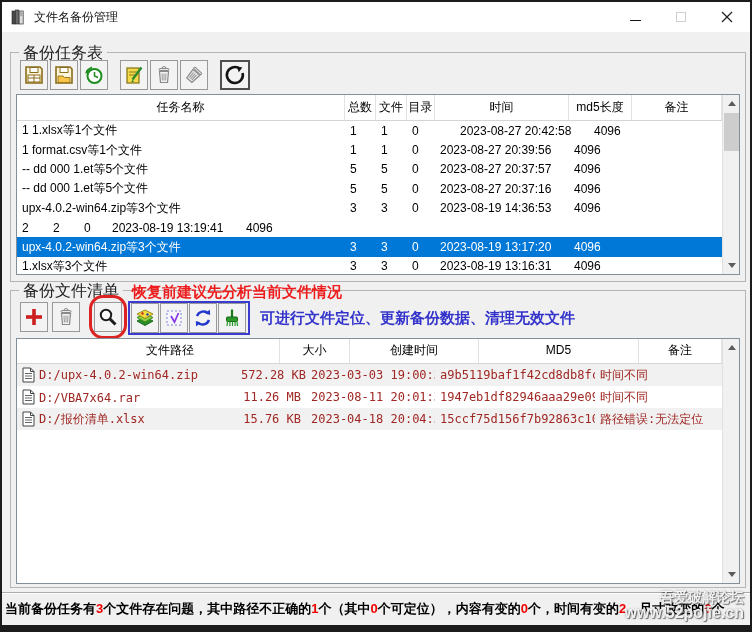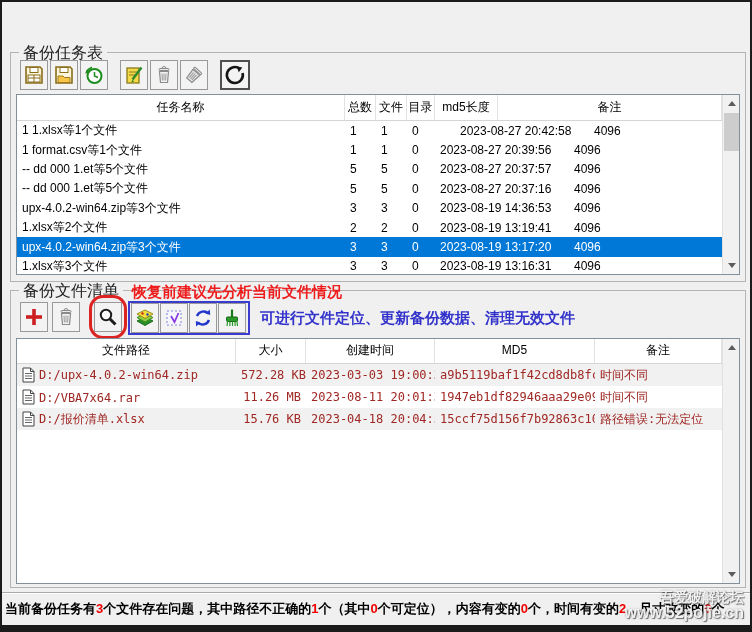--- a/index.html
+++ b/index.html
@@ -64,20 +64,44 @@
   .watermark { position:absolute; right:6px; top:588px; text-align:right; z-index:60; line-height:1.05;
                color:rgba(255,255,255,0.88); text-shadow:1px 1px 1px rgba(60,60,60,0.7), 0 0 2px rgba(90,90,90,0.5); }
   .wm1 { font-size:14px; font-weight:bold; }
   .wm2 { font-size:16px; font-weight:bold; }
 </style>
 </head>
 <body>
 
 <div class="window">
 
+  <div class="titlebar">
+    <svg class="app-icon" viewBox="0 0 18 18">
+      <rect x="2" y="3" width="3.2" height="13" fill="#4a4a4a" stroke="#222" stroke-width="0.6"></rect>
+      <rect x="5.6" y="2" width="3.2" height="14" fill="#6a6a6a" stroke="#222" stroke-width="0.6"></rect>
+      <rect x="9.2" y="3" width="4" height="13" fill="#dcdcdc" stroke="#333" stroke-width="0.7"></rect>
+      <line x1="10" y1="5" x2="12.4" y2="5" stroke="#555" stroke-width="0.7"></line>
+      <line x1="10" y1="7" x2="12.4" y2="7" stroke="#555" stroke-width="0.7"></line>
+    </svg>
+    <span class="title">文件名备份管理</span>
+    <div class="win-btns">
+      <div class="win-btn">
+          <div class="glyph-min"></div>
+        </div>
+      <div class="win-btn">
+          <div class="glyph-max"></div>
+        </div>
+      <div class="win-btn">
+        <svg width="12" height="12" viewBox="0 0 12 12">
+          <line x1="1" y1="1" x2="11" y2="11" stroke="#222" stroke-width="1.3"></line>
+          <line x1="11" y1="1" x2="1" y2="11" stroke="#222" stroke-width="1.3"></line>
+        </svg>
+      </div>
+    </div>
+  </div>
 
   <div class="groupbox" style="left:8px; top:50px; width:736px; height:230px;">
     <span class="group-label">备份任务表</span>
   </div>
 
   <div class="tbtn" style="left:18px; top:58px;">
     <svg width="22" height="22" viewBox="0 0 22 22">
       <path d="M3 3 h14 l2 2 v14 H3 z" fill="#fdf6da" stroke="#8a6d1a" stroke-width="1.6"></path>
       <rect x="7" y="3.5" width="8" height="5" fill="#fff" stroke="#8a6d1a"></rect>
       <rect x="5" y="11" width="12" height="7" fill="#fff" stroke="#8a6d1a"></rect>
@@ -137,20 +161,21 @@
     </svg>
   </div>
 
   <div id="task-table" class="ltable" style="left:14px; top:92px; width:724px; height:181px;">
     <div class="tinner">
       <div class="thead">
           <div class="th" style="width: 328px;">任务名称</div>
           <div class="th" style="width: 31px;">总数</div>
           <div class="th" style="width: 31px; text-align: center;">文件</div>
           <div class="th" style="width: 28px;">目录</div>
+          <div class="th" style="width: 134px;">时间</div>
           <div class="th" style="width: 63px;">md5长度</div>
           <div class="th" style="flex: 1 1 0%;">备注</div>
         </div>
       <div class="tbody">
           <div class="tr">
             <div class="td a-l" style="width: 328px;"><span>1  1.xlsx等1个文件</span></div>
             <div class="td a-l" style="width: 31px;"><span>1</span></div>
             <div class="td a-l" style="width: 31px;"><span>1</span></div>
             <div class="td a-l" style="width: 28px;"><span>0</span></div>
             <div class="td a-l" style="width: 134px; margin-left: 20px;"><span>2023-08-27 20:42:58</span></div>
@@ -187,21 +212,20 @@
           <div class="tr">
             <div class="td a-l" style="width: 328px;"><span>upx-4.0.2-win64.zip等3个文件</span></div>
             <div class="td a-l" style="width: 31px;"><span>3</span></div>
             <div class="td a-l" style="width: 31px;"><span>3</span></div>
             <div class="td a-l" style="width: 28px;"><span>0</span></div>
             <div class="td a-l" style="width: 134px;"><span>2023-08-19 14:36:53</span></div>
             <div class="td a-l" style="width: 63px;"><span>4096</span></div>
             <div class="td a-l" style="flex: 1 1 0%;"><span></span></div>
           </div>
           <div class="tr">
-            <div class="td a-l" style="width: 328px;"><span>1.xlsx等2个文件</span></div>
             <div class="td a-l" style="width: 31px;"><span>2</span></div>
             <div class="td a-l" style="width: 31px;"><span>2</span></div>
             <div class="td a-l" style="width: 28px;"><span>0</span></div>
             <div class="td a-l" style="width: 134px;"><span>2023-08-19 13:19:41</span></div>
             <div class="td a-l" style="width: 63px;"><span>4096</span></div>
             <div class="td a-l" style="flex: 1 1 0%;"><span></span></div>
           </div>
           <div class="tr sel">
             <div class="td a-l" style="width: 328px;"><span>upx-4.0.2-win64.zip等3个文件</span></div>
             <div class="td a-l" style="width: 31px;"><span>3</span></div>
@@ -296,21 +320,21 @@
         <line x1="16" y1="14.5" x2="16.5" y2="19"></line>
       </g>
     </svg>
   </div>
   <div class="blue-rect" style="left:126px; top:299px; width:122px; height:34px;"></div>
   <div class="anno-blue" style="left:258px; top:307px;">可进行文件定位、更新备份数据、清理无效文件</div>
 
   <div id="file-table" class="ltable" style="left:14px; top:336px; width:724px; height:246px;">
     <div class="tinner">
       <div class="thead">
-          <div class="th" style="width: 219px;">文件路径</div>
+          <div class="th" style="width: 219px; margin-left: 44px;">文件路径</div>
           <div class="th" style="width: 70px;">大小</div>
           <div class="th" style="width: 129px;">创建时间</div>
           <div class="th" style="width: 160px;">MD5</div>
           <div class="th" style="flex: 1 1 0%;">备注</div>
         </div>
       <div class="tbody">
           <div class="tr alt">
             <div class="td a-l" style="width: 219px;">
               <svg class="doc-ico" width="13" height="16" viewBox="0 0 13 16">
                 <path d="M1 1 h7.5 l3.5 3.5 V15 H1 z" fill="#fff" stroke="#444"></path>

